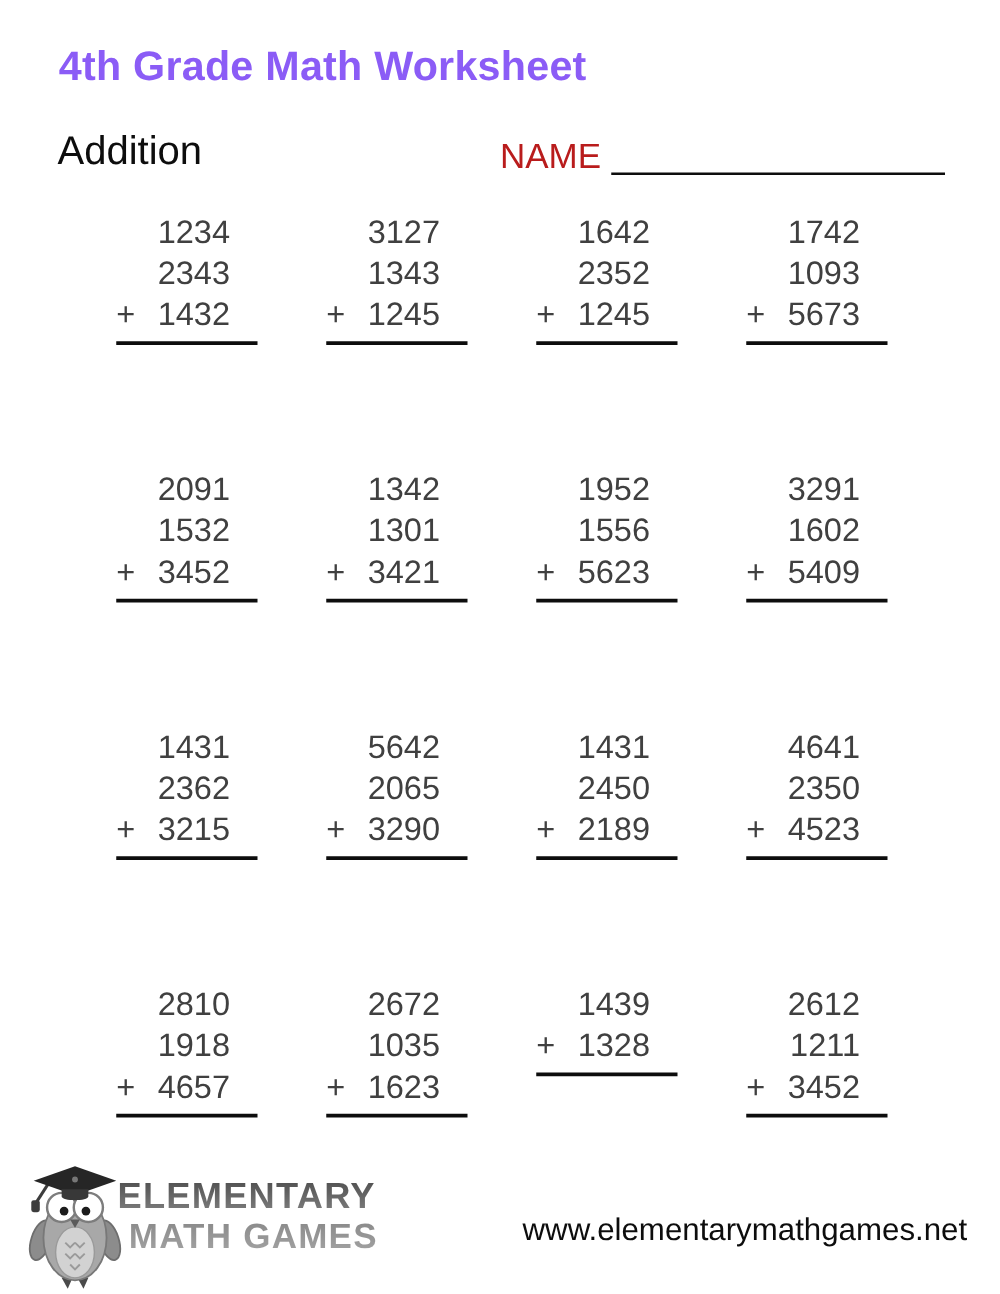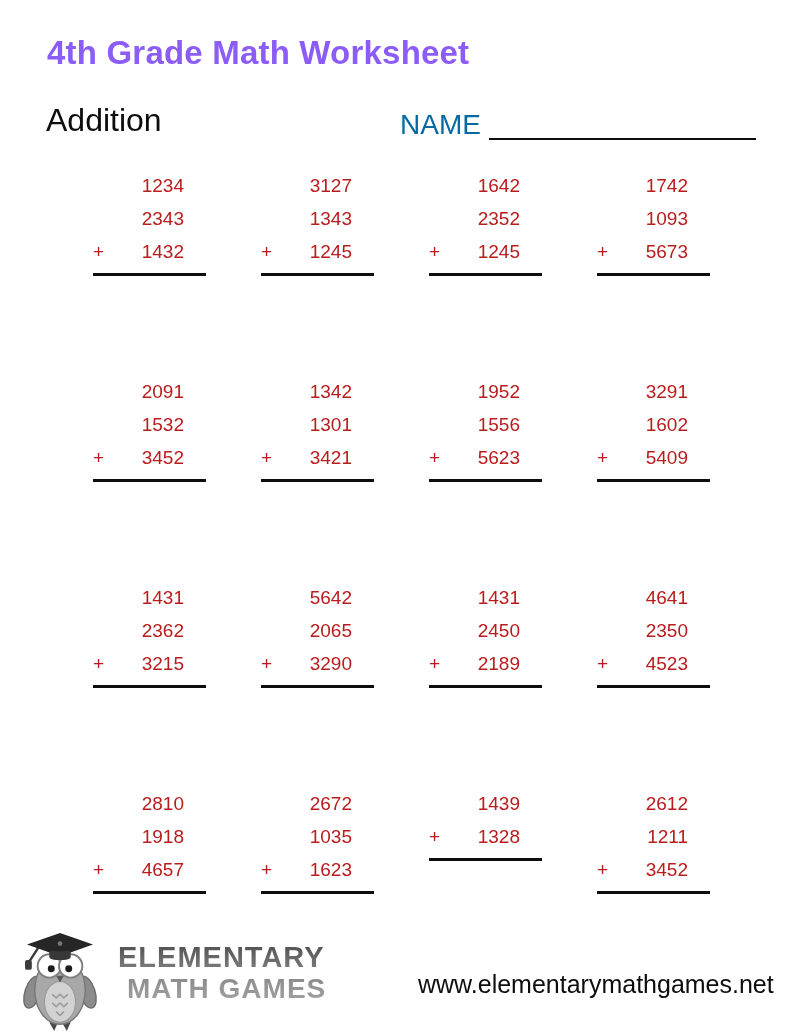--- a/index.html
+++ b/index.html
@@ -31,45 +31,45 @@
   .name-row {
     position: absolute;
     left: 400px; top: 110px;
     width: 356px;
     display: flex;
     align-items: flex-end;
   }
   .name-label {
     font-size: 28px;
     font-weight: 500;
-    color: #0369a1;
+    color: #b91c1c;
     line-height: 30px;
   }
   .name-line {
     flex: 1;
     margin-left: 8px;
     height: 28px;
     border-bottom: 2px solid #0d0d0d;
   }
 
   
   .problems-grid {
     position: absolute;
     left: 93px; top: 169px;
     display: grid;
     grid-template-columns: repeat(4, 168px);
     grid-auto-rows: 206px;
   }
   .problem { width: 113px; }
   .num-row {
-    font-size: 19px;
+    font-size: 26px;
     line-height: 33px;
     text-align: right;
     padding-right: 22px;
-    color: #b91c1c;
+    color: #404040;
     white-space: nowrap;
   }
   .operator-row {
     display: flex;
     justify-content: space-between;
     align-items: baseline;
     text-align: right;
   }
   .operator-row .op { text-align: left; }
   .answer-line {
@@ -84,21 +84,20 @@
     left: 16px; top: 930px;
     width: 88px; height: 102px;
   }
   .logo-text {
     position: absolute;
     left: 94px; top: 942px;
     font-weight: 800;
     letter-spacing: 1px;
     color: #6e6e6e;
     line-height: 1.1;
-    margin-left: 24px;
   }
   @supports ((-webkit-background-clip: text) or (background-clip: text)) {
     .logo-text {
       background: linear-gradient(180deg, #4c4c4c 0%, #8a8a8a 55%, #a5a5a5 100%);
       -webkit-background-clip: text;
       background-clip: text;
       color: transparent;
     }
   }
   .logo-line1 { font-size: 29px; }

